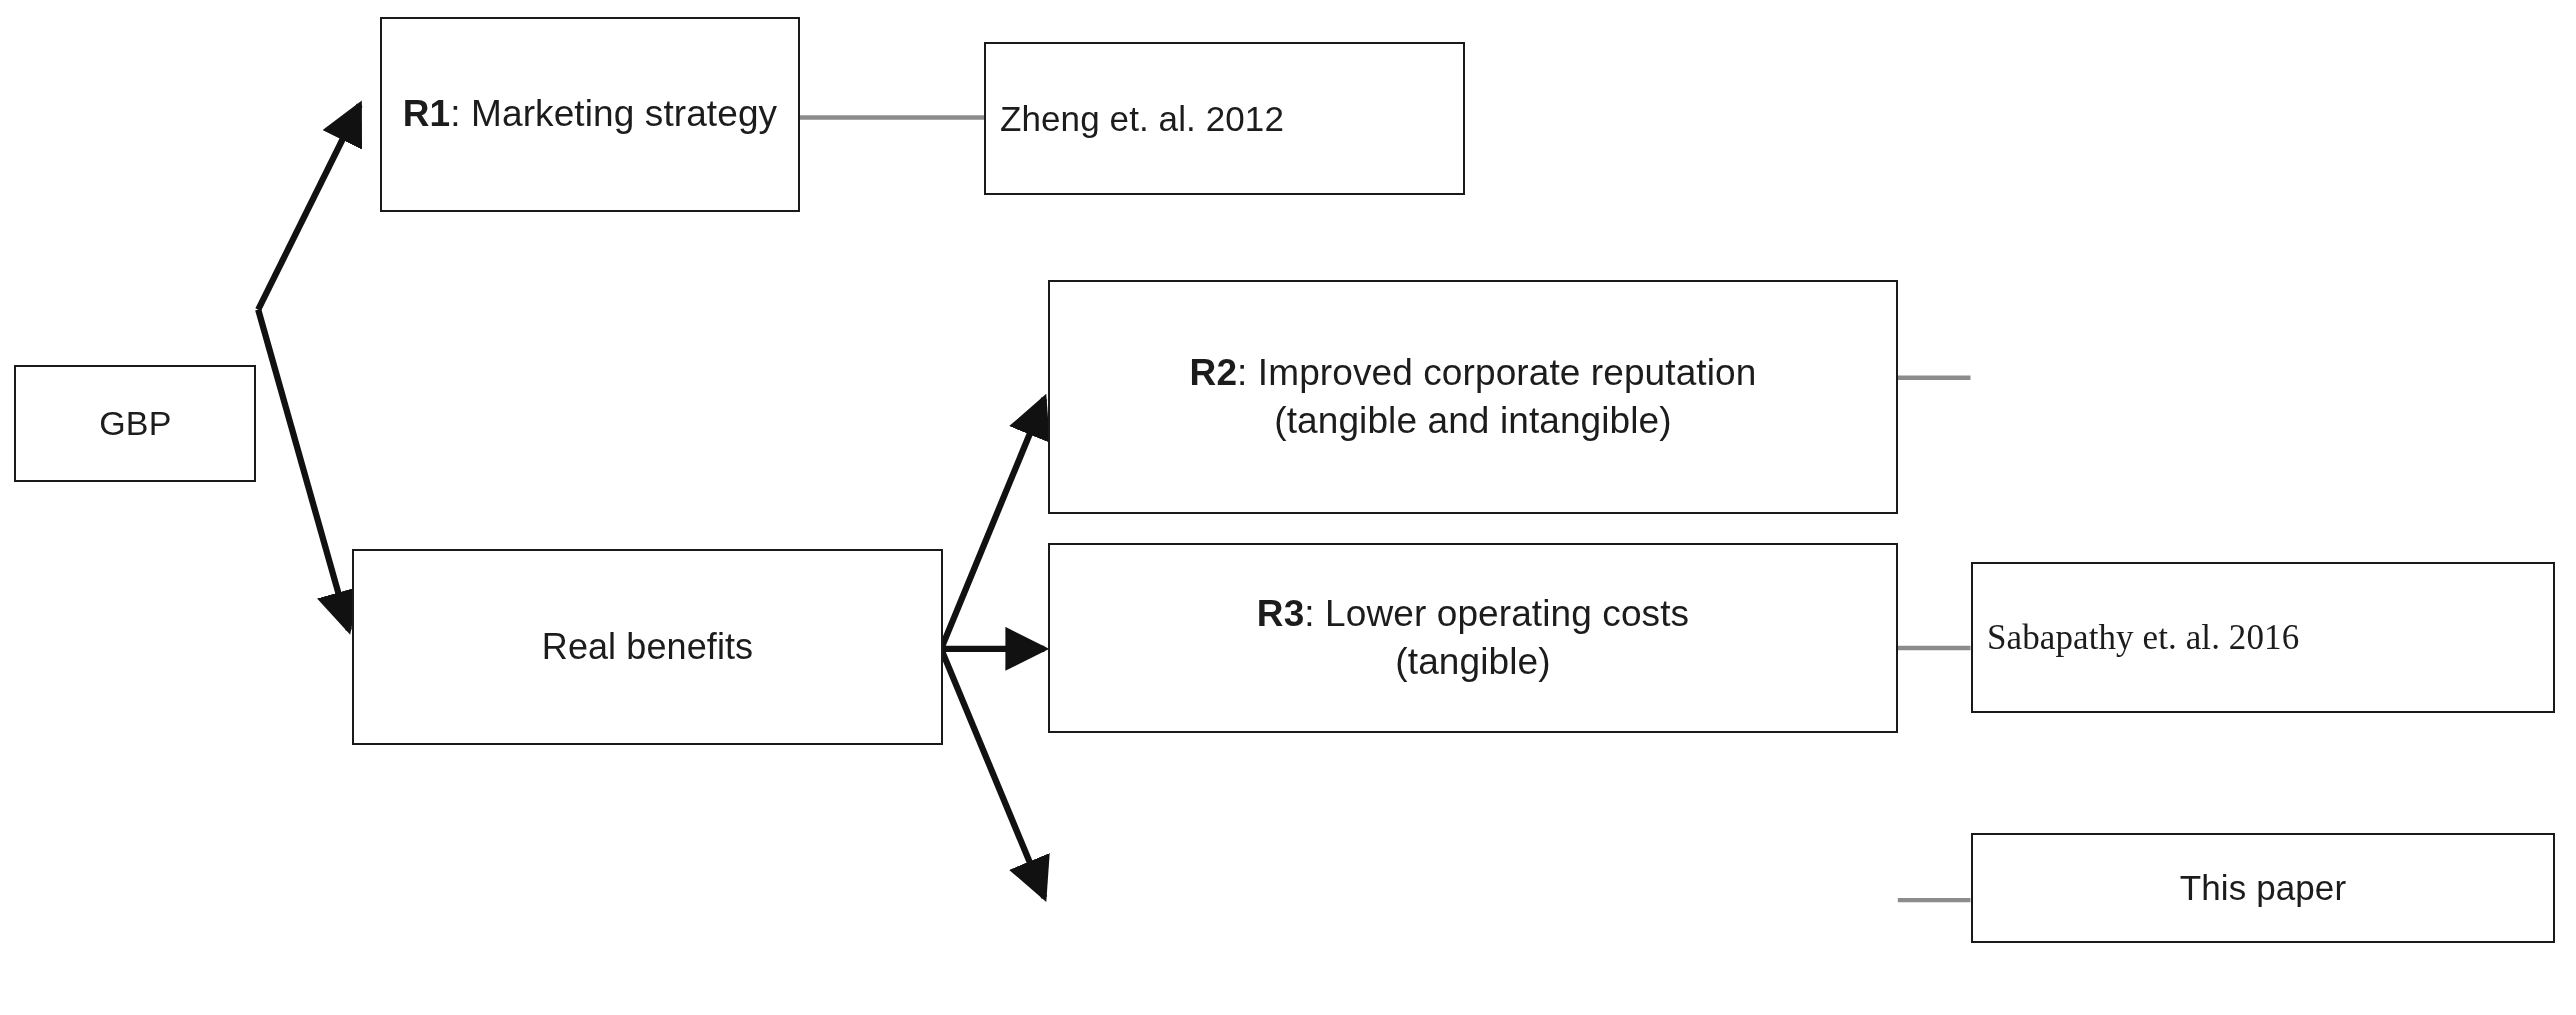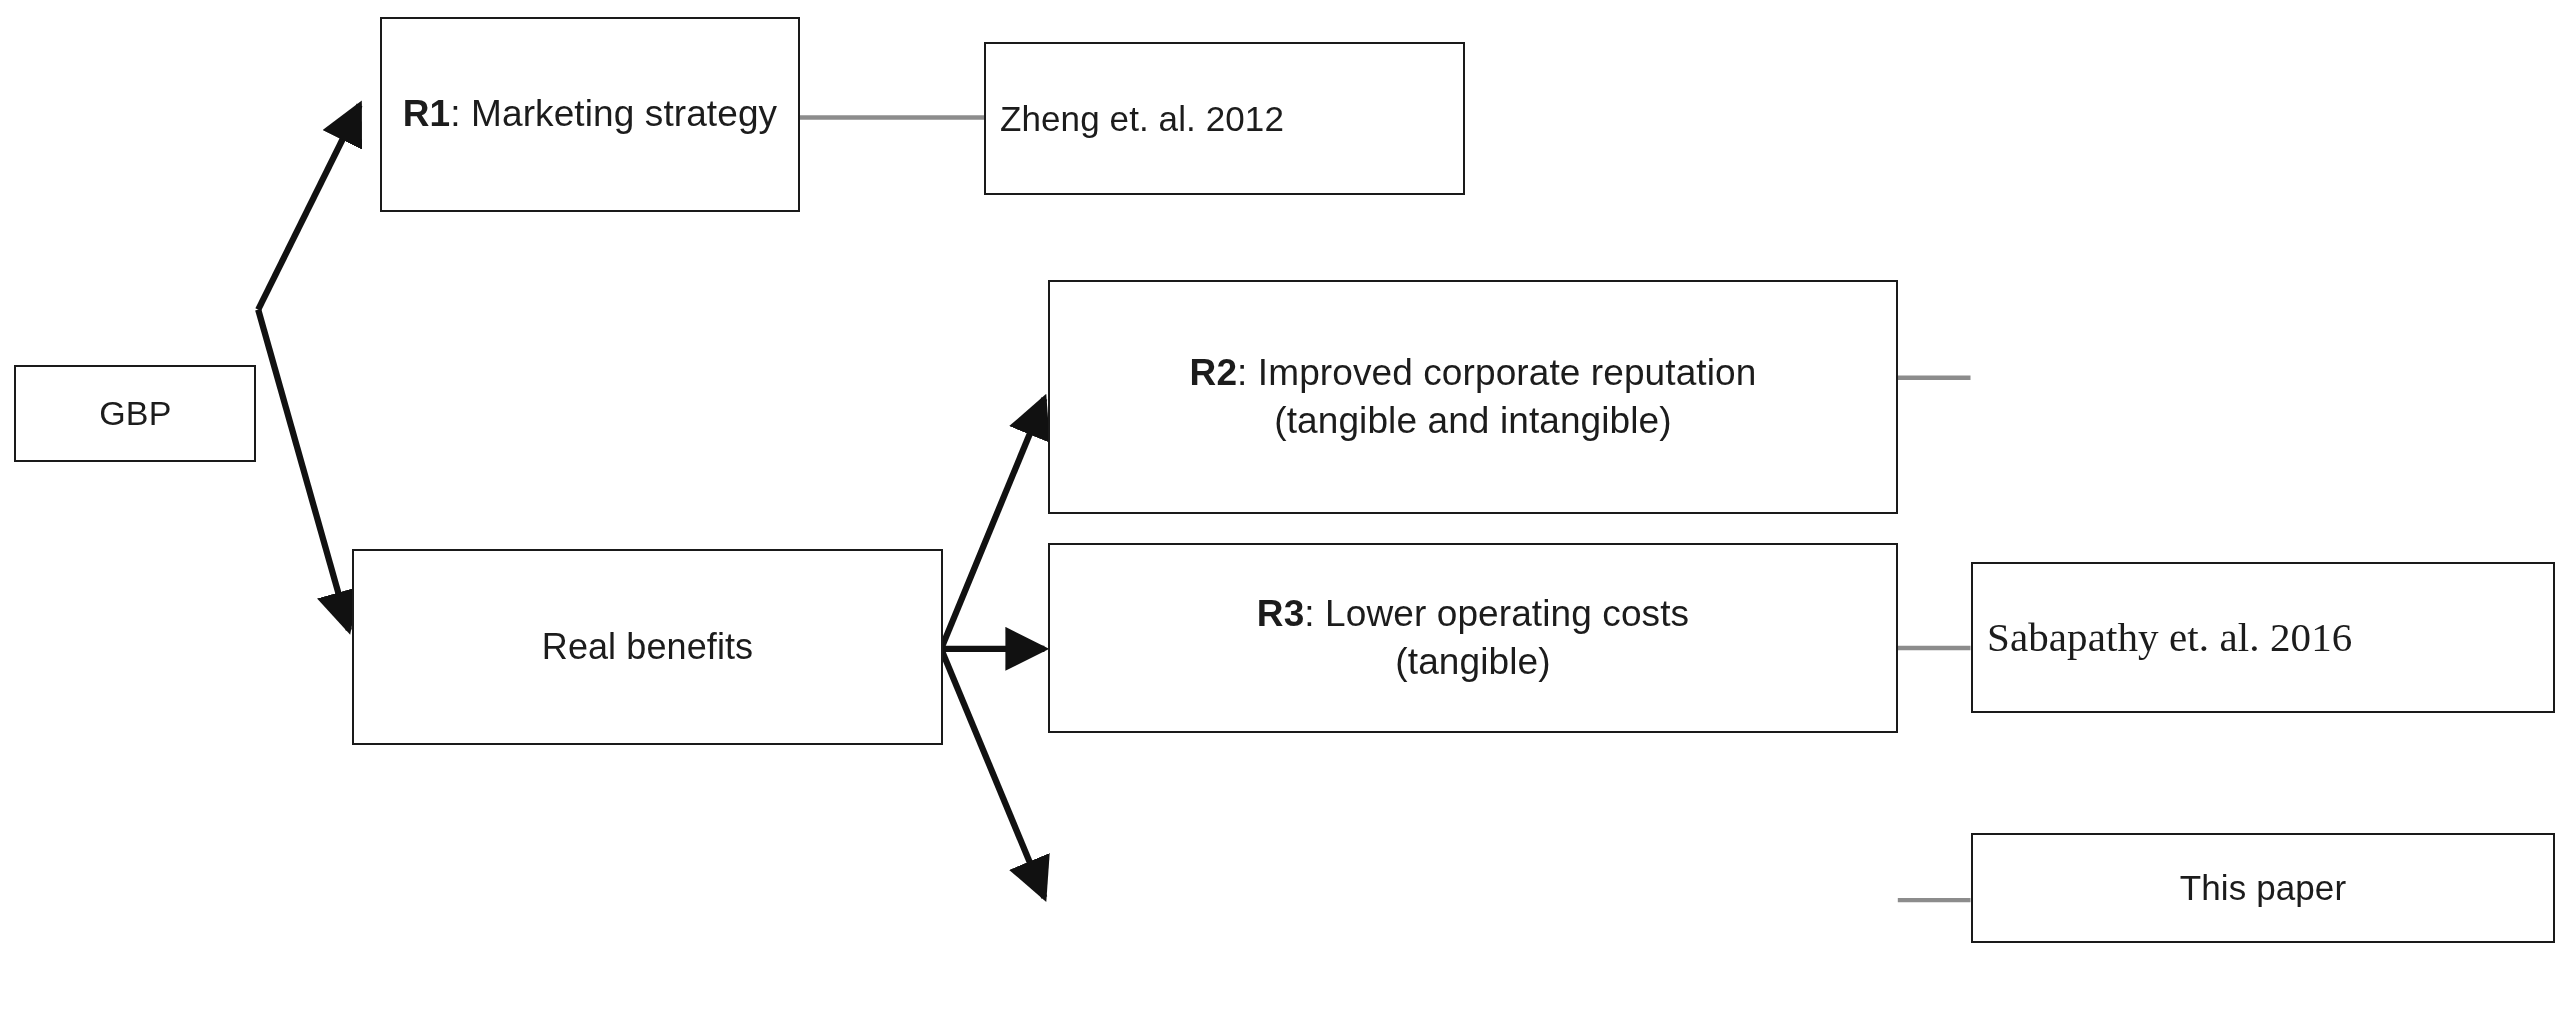--- a/index.html
+++ b/index.html
@@ -42,21 +42,21 @@
     display: block;
     width: 100%;
     color: #1c1c1c;
     line-height: 1.30;
     letter-spacing: 0.1px;
   }
   .node.leftish .node-label { padding-left: 14px; }
 
   
   #node-gbp {
-    left: 14.4px;  top: 365px;  width: 242px;  height: 97px;
+    left: 14.4px;  top: 365px;  width: 242px;  height: 117px;
     font-size: 34px;
   }
   #node-r1 {
     left: 364px; top: 17px;   width: 420px;  height: 195px;
     font-size: 37px;
     margin-left: 16px;
   }
   #node-real-benefits {
     left: 352px; top: 549px;  width: 591px;  height: 196px;
     font-size: 36px;
@@ -76,21 +76,21 @@
   #node-cite-zheng {
     left: 984px; top: 42px;   width: 481px;  height: 153px;
     font-size: 35px;
   }
   #node-cite-eichholtz {
     left: 1971px; top: 290px;  width: 584px;  height: 151px;
     font-size: 35px;
   }
   #node-cite-sabapathy {
     left: 1971px; top: 562px;  width: 584px;  height: 151px;
-    font-size: 41px;
+    font-size: 35px;
     font-family: "Liberation Serif", serif;
   }
   #node-cite-thispaper {
     left: 1971px; top: 833px;  width: 584px;  height: 110px;
     font-size: 35px;
   }
   .bold { font-weight: bold; }
 </style>
 </head>
 <body>

